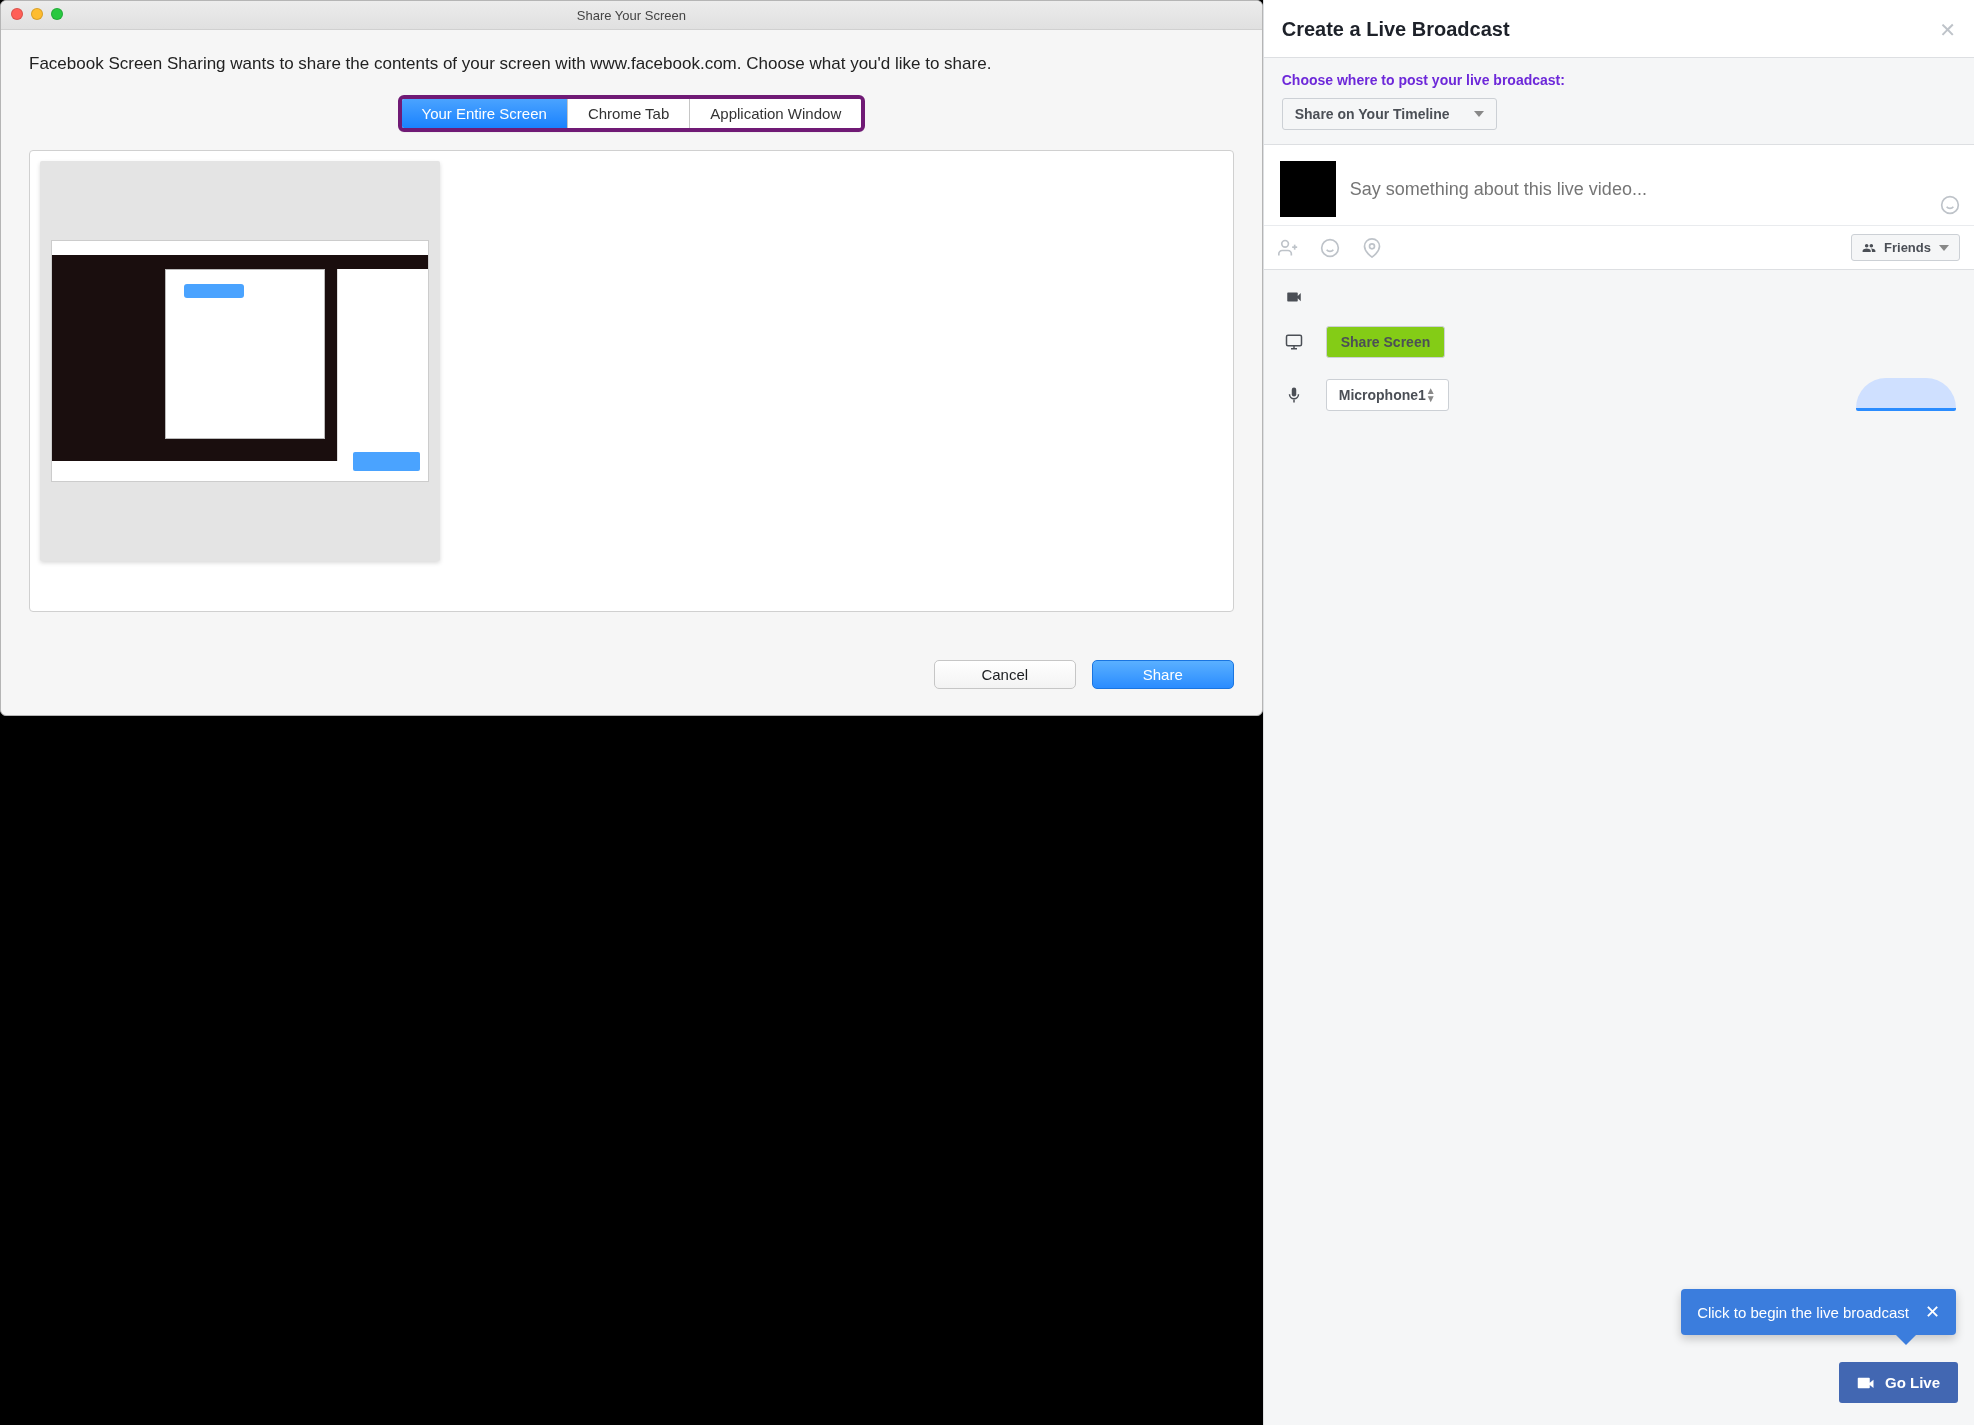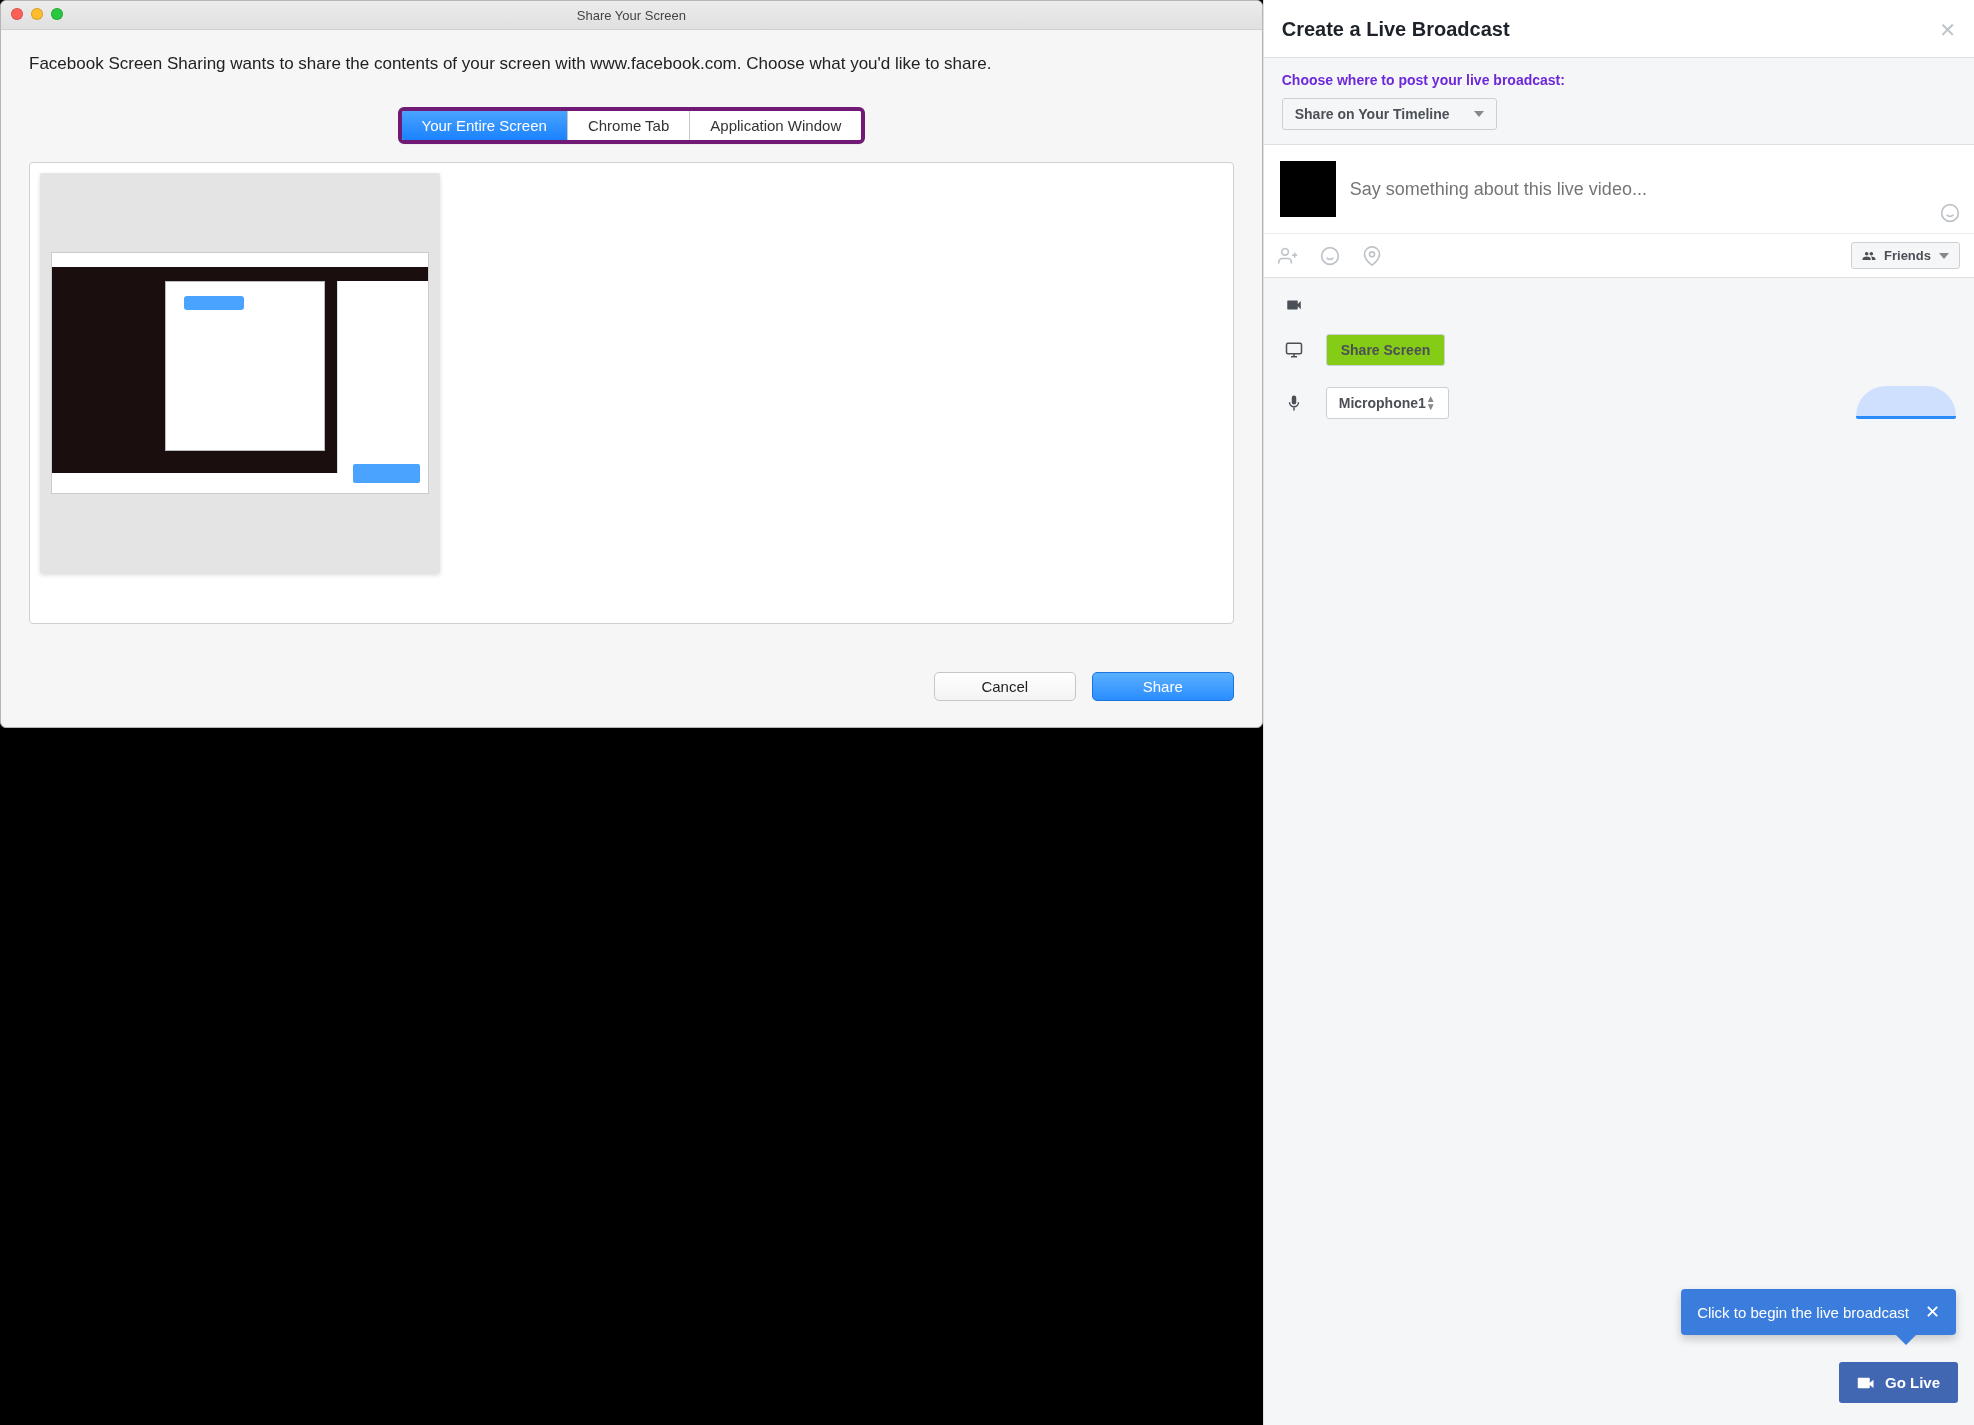--- a/index.html
+++ b/index.html
@@ -9,21 +9,21 @@
 .left-pane { width: 64%; display: flex; flex-direction: column; }
 .mac-window { background: #f6f6f6; border: 1px solid #b5b5b5; border-radius: 6px; margin: 0; flex: 0 0 auto; box-shadow: 0 10px 30px rgba(0,0,0,0.3); }
 .titlebar { height: 28px; display: flex; align-items: center; position: relative; border-bottom: 1px solid #d0d0d0; background: linear-gradient(#ececec,#e0e0e0); border-top-left-radius: 6px; border-top-right-radius: 6px; }
 .traffic-lights { position: absolute; left: 10px; top: 7px; display: flex; gap: 8px; }
 .tl { width: 12px; height: 12px; border-radius: 50%; box-shadow: inset 0 0 0 1px rgba(0,0,0,0.15); }
 .tl.red { background: #ff5f57; }
 .tl.yellow { background: #febc2e; }
 .tl.green { background: #28c840; }
 .title-text { margin: 0 auto; font-size: 13px; color: #444; }
 .dialog-body { padding: 22px 28px 26px; }
-.prompt { font-size: 17px; line-height: 1.45; color: #222; margin-bottom: 30px; }
+.prompt { font-size: 17px; line-height: 1.45; color: #222; margin-bottom: 18px; }
 .segmented { display: flex; margin: 0 auto 18px; width: fit-content; border: 4px solid #701a75; border-radius: 6px; overflow: hidden; background: #fff; box-shadow: 0 1px 0 rgba(0,0,0,0.03); }
 .seg-item { padding: 6px 20px; font-size: 15px; color: #333; border-right: 1px solid #c6c6c6; background: #fff; cursor: pointer; }
 .seg-item:last-child { border-right: none; }
 .seg-item.active { background: linear-gradient(#4aa3ff,#1a82ff); color: #fff; }
 .preview-area { border: 1px solid #d0d0d0; background: #fff; border-radius: 4px; padding: 10px; min-height: 440px; }
 .thumb { width: 400px; height: 400px; background: #e4e4e4; border-radius: 2px; display: flex; align-items: center; justify-content: center; box-shadow: 0 2px 4px rgba(0,0,0,0.15); }
 .thumb-inner { width: 94%; height: 60%; background: #fff; border: 1px solid #ccc; position: relative; }
 .thumb-desktop { position:absolute; inset:6% 0 8% 0; background:#1a0e0e; }
 .thumb-overlay { position:absolute; left:30%; top:12%; width:42%; height:70%; background:#fff; border:1px solid #bbb; }
 .thumb-right { position:absolute; right:0; top:12%; width:24%; height:80%; background:#fff; border-left:1px solid #ddd; }
@@ -36,21 +36,21 @@
 
 
 .right-pane { width: 36%; background: #f5f6f7; display: flex; flex-direction: column; border-left: 1px solid #dddfe2; }
 .rp-header { background: #fff; padding: 18px 18px 16px; border-bottom: 1px solid #dddfe2; display: flex; align-items: center; justify-content: space-between; }
 .rp-title { font-size: 20px; font-weight: 700; color: #1d2129; }
 .rp-close { color: #bec3c9; font-size: 20px; cursor: pointer; line-height: 1; }
 .rp-choose { padding: 14px 18px 14px; background: #f5f6f7; }
 .rp-choose-label { font-size: 14px; font-weight: 600; color: #6d28d9; margin-bottom: 10px; }
 .dropdown { display: inline-flex; align-items: center; gap: 24px; background: #f5f6f7; border: 1px solid #ccd0d5; border-radius: 3px; padding: 7px 12px; font-size: 14px; font-weight: 600; color: #4b4f56; cursor: pointer; }
 .dropdown .caret, .fb-btn .caret { width: 0; height: 0; border-left: 5px solid transparent; border-right: 5px solid transparent; border-top: 6px solid #888; }
-.composer { background: #fff; border-top: 1px solid #dddfe2; border-bottom: 1px solid #e9ebee; padding: 16px 16px 16px; display: flex; gap: 12px; position: relative; }
+.composer { background: #fff; border-top: 1px solid #dddfe2; border-bottom: 1px solid #e9ebee; padding: 16px 16px 8px; display: flex; gap: 12px; position: relative; }
 .avatar { width: 56px; height: 56px; background: #000; flex: 0 0 auto; }
 .composer-input { flex: 1; border: none; outline: none; font-size: 18px; color: #90949c; background: transparent; }
 .emoji-corner { position: absolute; right: 14px; bottom: 10px; color: #bec3c9; }
 .composer-icons { background: #fff; border-bottom: 1px solid #dddfe2; padding: 8px 14px; display: flex; align-items: center; justify-content: space-between; }
 .ci-left { display: flex; gap: 22px; color: #bec3c9; }
 .ci-left svg, .emoji-corner svg { display:block; }
 .fb-btn { display: inline-flex; align-items: center; gap: 8px; background: #f5f6f7; border: 1px solid #ccd0d5; border-radius: 3px; padding: 5px 10px; font-size: 13px; font-weight: 600; color: #4b4f56; cursor: pointer; }
 .controls { padding: 18px 18px; display: flex; flex-direction: column; gap: 20px; flex: 1; }
 .ctrl-row { display: flex; align-items: center; gap: 20px; }
 .ctrl-icon { width: 24px; color: #4b4f56; display:flex; justify-content:center; }

